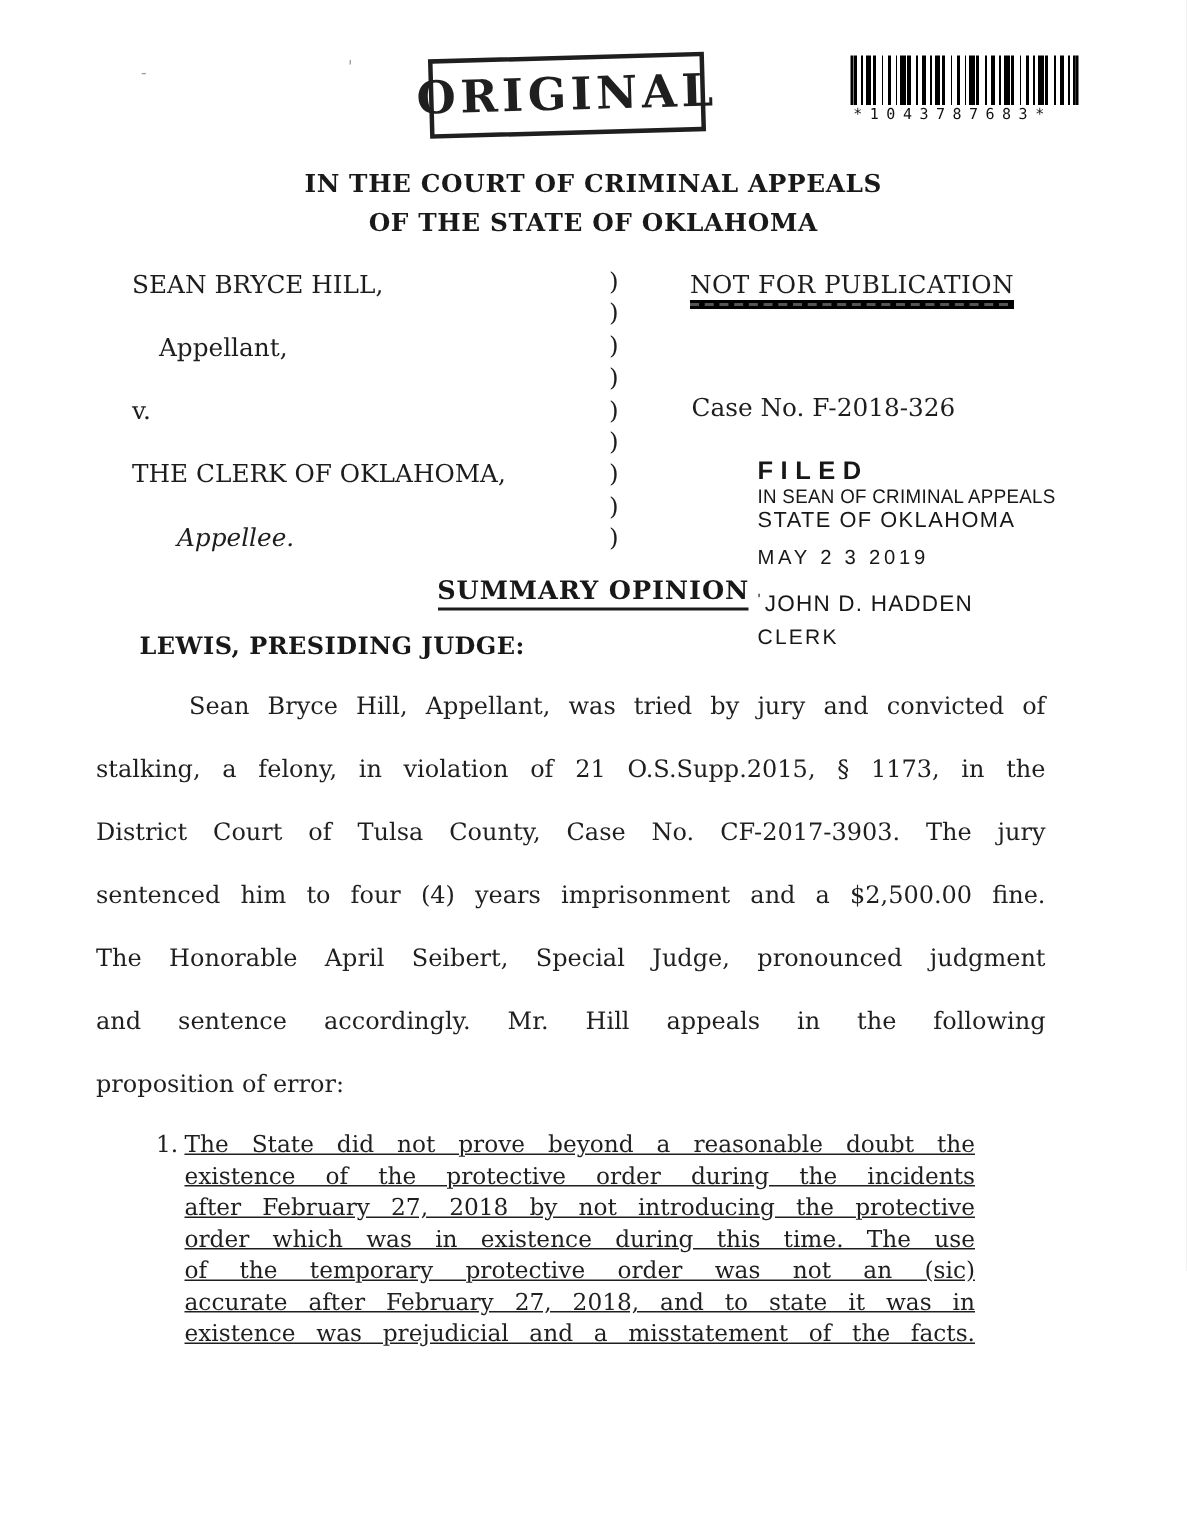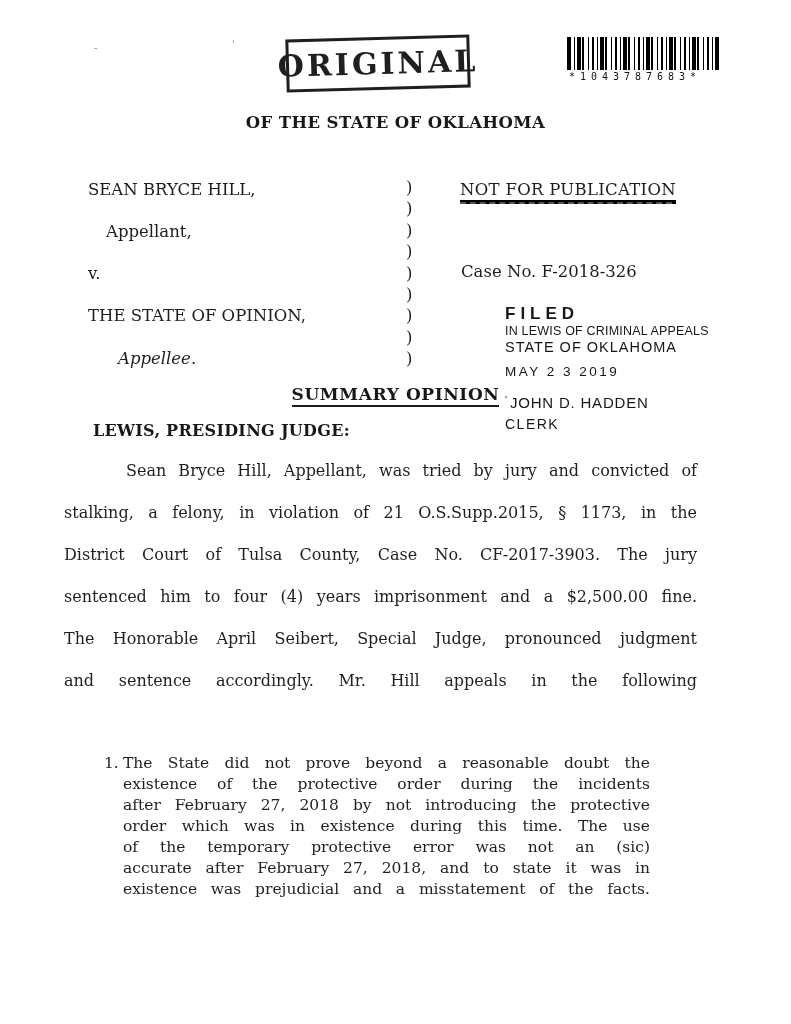--- a/index.html
+++ b/index.html
@@ -43,21 +43,21 @@
   
   .court-title { left:0; top:110px; width:791px; text-align:center;
     font-weight:bold; font-size:16.5px; line-height:26px; letter-spacing:0.4px; color:#191919; }
 
   
   .cap { font-size:16.5px; color:#1d1d1d; white-space:nowrap; }
   .paren-col { left:406px; top:177px; font-size:16.5px; line-height:21.4px; color:#1d1d1d; }
   .paren-col span { display:block; text-align:center; }
 
   .nfp { left:460px; top:180px; font-size:16.5px; letter-spacing:0.3px; }
-  .nfp .ul { display:inline-block; border-bottom:4px solid #000000; padding-bottom:1px; position:relative; }
+  .nfp .ul { display:inline-block; border-bottom:6px solid #000000; padding-bottom:1px; position:relative; }
   .nfp .ul::after { content:""; position:absolute; left:0; right:4px; bottom:-4px; border-top:2px dashed #555; }
 
   .case-no { left:461px; top:262px; font-size:16.5px; }
 
   
   .filed-stamp { left:505px; top:305px; width:235px; 
     font-family:"Liberation Sans", sans-serif; color:#171717; }
   .filed-word { font-size:17px; font-weight:bold; letter-spacing:5px; line-height:17px; }
   .filed-l2 { font-size:12.5px; letter-spacing:0.2px; line-height:15px; margin-top:2px; transform:scaleY(1.05); }
   .filed-l3 { font-size:14.5px; letter-spacing:1px; line-height:16px; }
@@ -73,48 +73,49 @@
   .judge-line { left:93px; top:421px; font-weight:bold; font-size:16px; letter-spacing:0.3px; color:#181818; }
 
   
   .para { left:64px; top:450px; width:633px; font-size:16px; color:#1f1f1f; }
   .p-line { height:42px; line-height:42px; text-align:justify; text-align-last:justify; }
   .p-line.first { text-indent:62px; }
   .p-line.last { text-align-last:left; }
 
   
   .prop-marker { left:104px; top:753px; font-size:15.5px; line-height:21px; color:#1f1f1f; }
-  .prop { left:123px; top:753px; width:527px; font-size:15.5px; color:#1f1f1f; }
+  .prop { left:123px; top:753px; width:527px; font-size:15.5px; color:#1f1f1f;text-decoration:underline; }
   .l-line { height:21px; line-height:21px; text-align:justify; text-align-last:justify; }
 </style>
 </head>
 <body>
 
 <div class="page">
 
   <span class="speck" style="left:94px; top:42px;">-</span>
   <span class="speck" style="left:232px; top:38px;">'</span>
 
   <div class="abs orig-stamp">
     <span>ORIGINAL</span>
   </div>
 
   <div class="abs barcode">
     <div class="barcode-bars"></div>
     <div class="barcode-digits">*1043787683*</div>
   </div>
 
   <div class="abs court-title">
+    <div>IN THE COURT OF CRIMINAL APPEALS</div>
     <div>OF THE STATE OF OKLAHOMA</div>
   </div>
 
   <div class="abs cap" style="left:88px; top:180px;">SEAN BRYCE HILL,</div>
   <div class="abs cap" style="left:106px; top:222px;">Appellant,</div>
   <div class="abs cap" style="left:88px; top:264px;">v.</div>
-  <div class="abs cap" style="left:88px; top:306px;">THE STATE OF OPINION,</div>
+  <div class="abs cap" style="left:88px; top:306px;">THE CLERK OF OKLAHOMA,</div>
   <div class="abs cap" style="left:118px; top:349px;font-style:italic;">Appellee.</div>
 
   <div class="abs paren-col">
     <span>)</span>
     <span>)</span>
     <span>)</span>
     <span>)</span>
     <span>)</span>
     <span>)</span>
     <span>)</span>
@@ -122,21 +123,21 @@
     <span>)</span>
   </div>
 
   <div class="abs nfp">
     <span class="ul">NOT FOR PUBLICATION</span>
   </div>
   <div class="abs case-no">Case No. F-2018-326</div>
 
   <div class="abs filed-stamp">
     <div class="filed-word">FILED</div>
-    <div class="filed-l2">IN LEWIS OF CRIMINAL APPEALS</div>
+    <div class="filed-l2">IN SEAN OF CRIMINAL APPEALS</div>
     <div class="filed-l3">STATE OF OKLAHOMA</div>
     <div class="filed-date">MAY 2 3 2019</div>
     <div class="clerk-name">
       <span class="tick">'</span><span>JOHN D. HADDEN</span>
     </div>
     <div class="clerk-title">CLERK</div>
   </div>
 
   <div class="abs sum-op">
     <span>SUMMARY OPINION</span>
@@ -144,26 +145,27 @@
 
   <div class="abs judge-line">LEWIS, PRESIDING JUDGE:</div>
 
   <div class="abs para">
     <div class="p-line first">Sean Bryce Hill, Appellant, was tried by jury and convicted of</div>
     <div class="p-line">stalking, a felony, in violation of 21 O.S.Supp.2015, § 1173, in the</div>
     <div class="p-line">District Court of Tulsa County, Case No. CF-2017-3903.  The jury</div>
     <div class="p-line">sentenced him to four (4) years imprisonment and a $2,500.00 fine.</div>
     <div class="p-line">The Honorable April Seibert, Special Judge, pronounced judgment</div>
     <div class="p-line">and sentence accordingly.  Mr. Hill appeals in the following</div>
+    <div class="p-line last">proposition of error:</div>
   </div>
 
   <div class="abs prop-marker">1.</div>
   <div class="abs prop">
     <div class="l-line">The State did not prove beyond a reasonable doubt the</div>
     <div class="l-line">existence of the protective order during the incidents</div>
     <div class="l-line">after February 27, 2018 by not introducing the protective</div>
     <div class="l-line">order which was in existence during this time.  The use</div>
-    <div class="l-line">of the temporary protective error was not an (sic)</div>
+    <div class="l-line">of the temporary protective order was not an (sic)</div>
     <div class="l-line">accurate after February 27, 2018, and to state it was in</div>
     <div class="l-line">existence was prejudicial and a misstatement of the facts.</div>
   </div>
 
 </div>
 
 </body></html>

